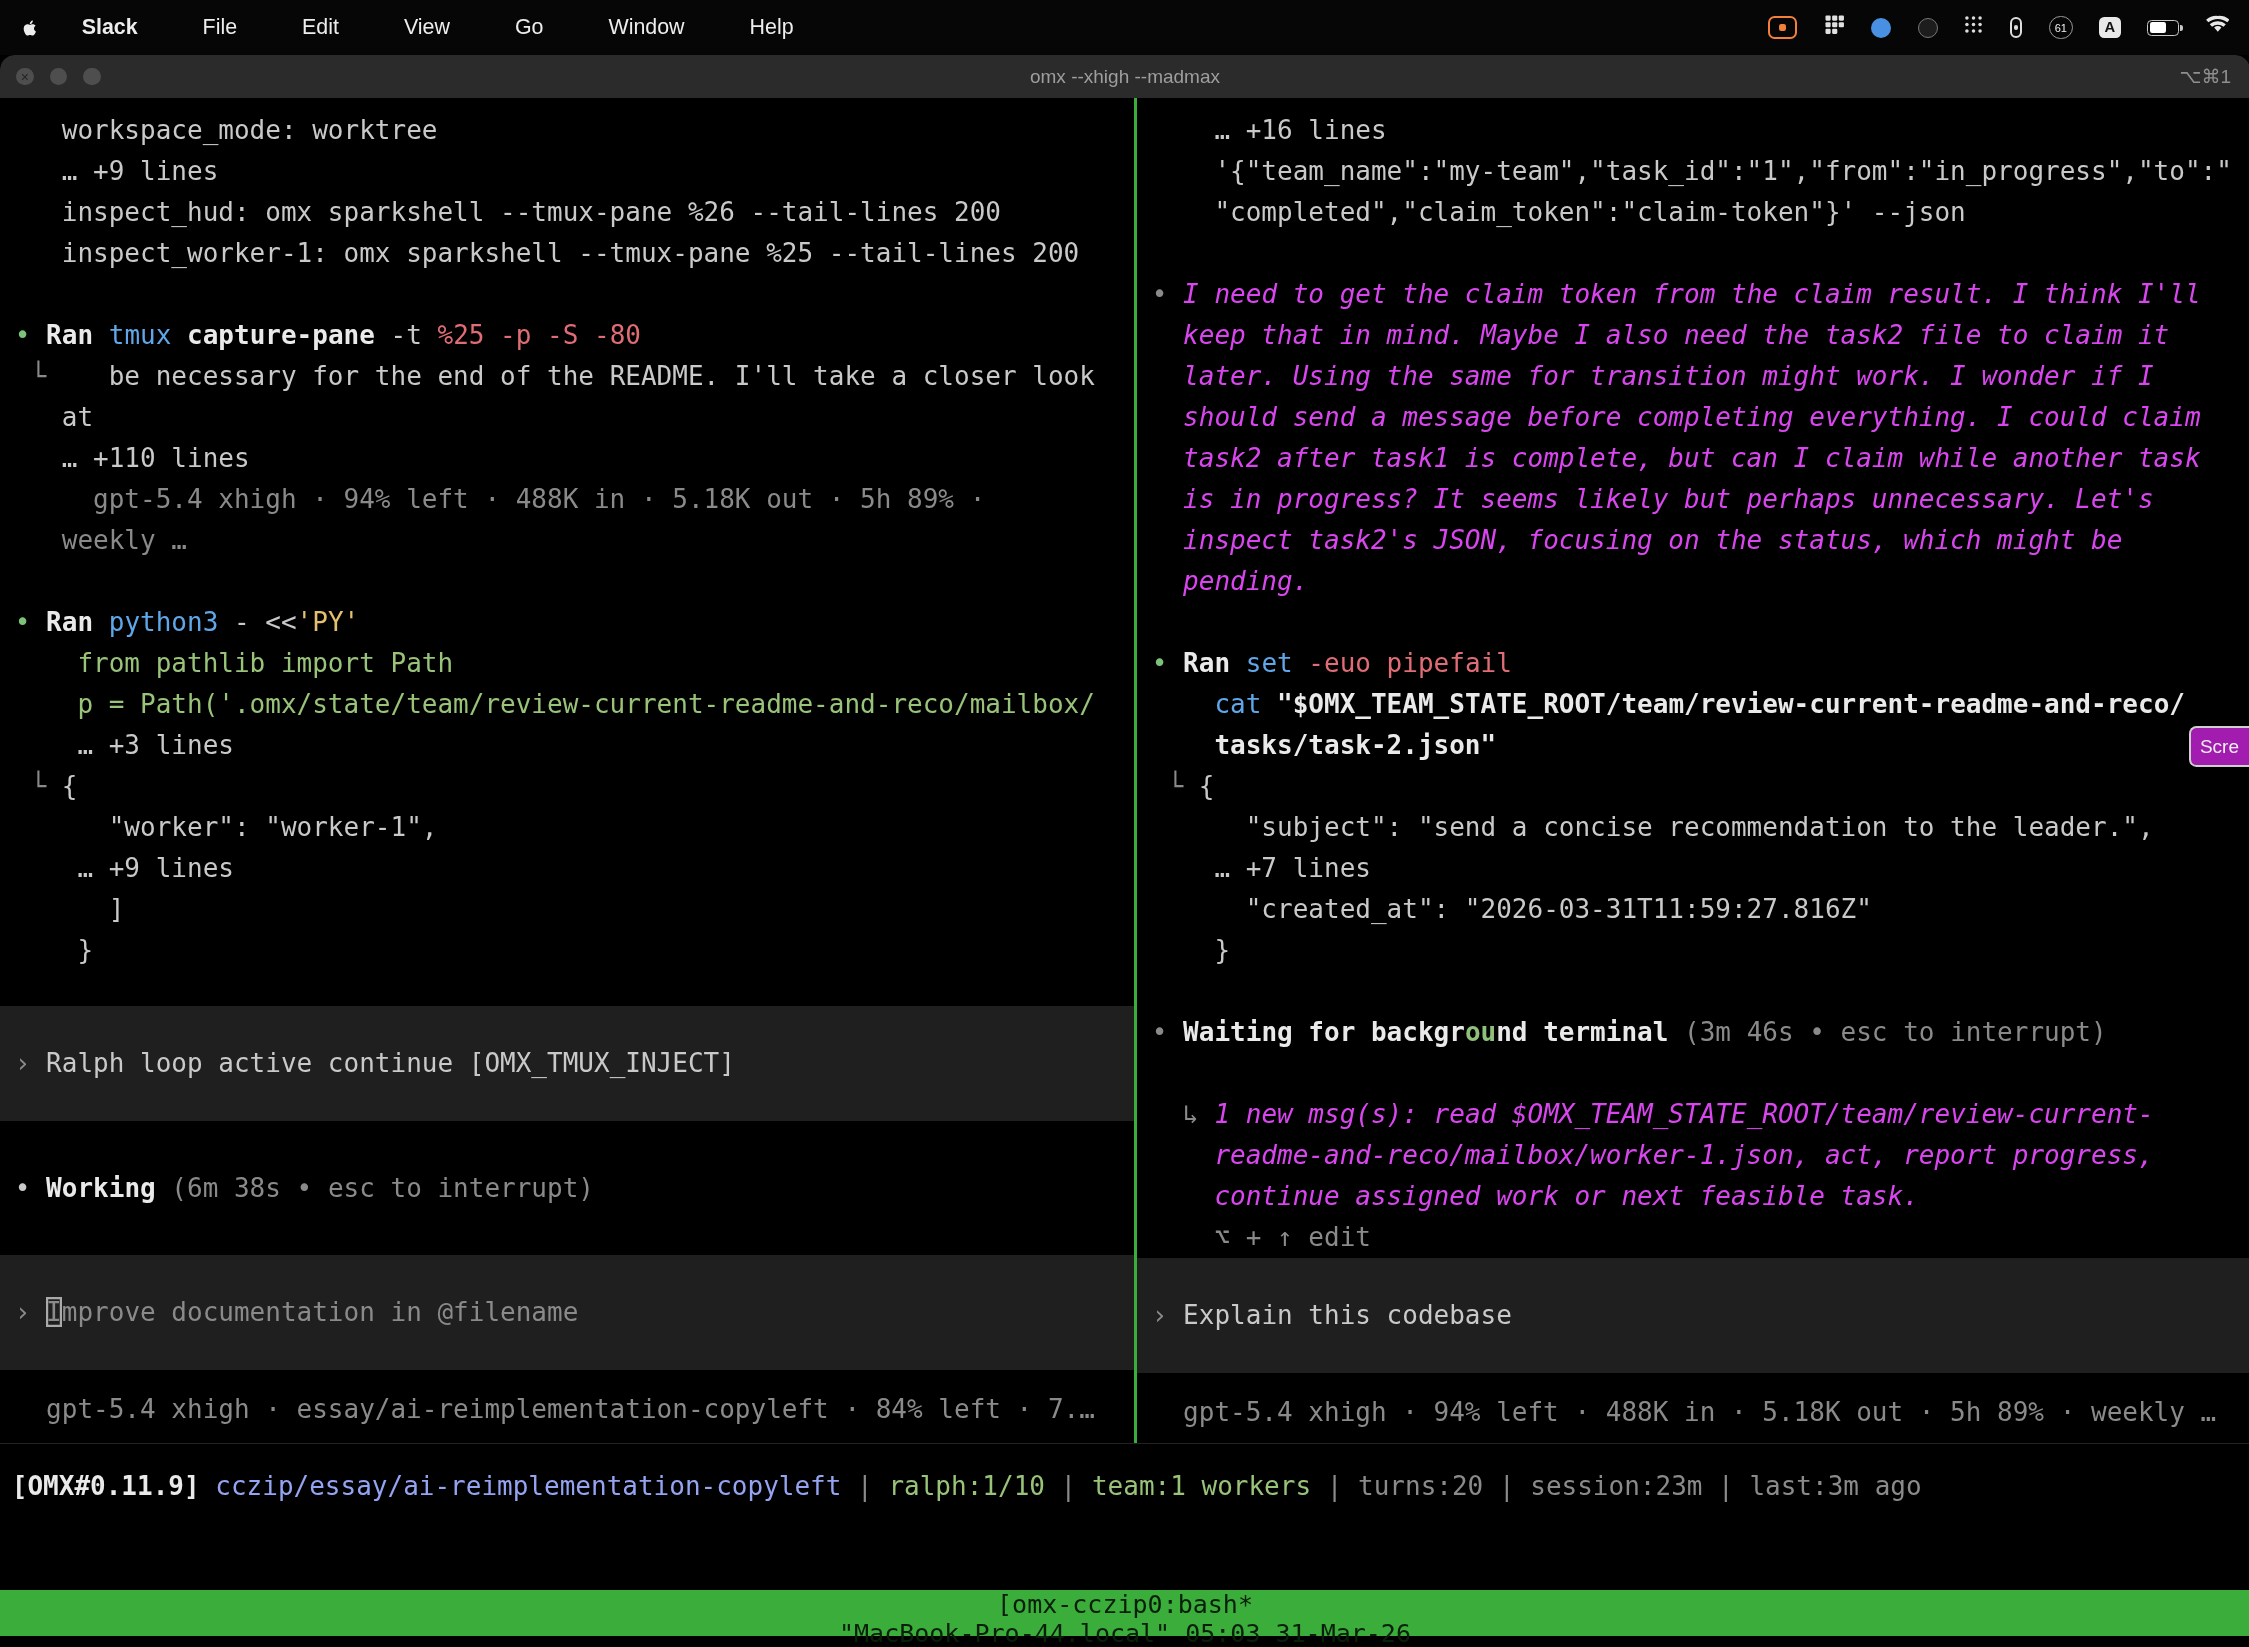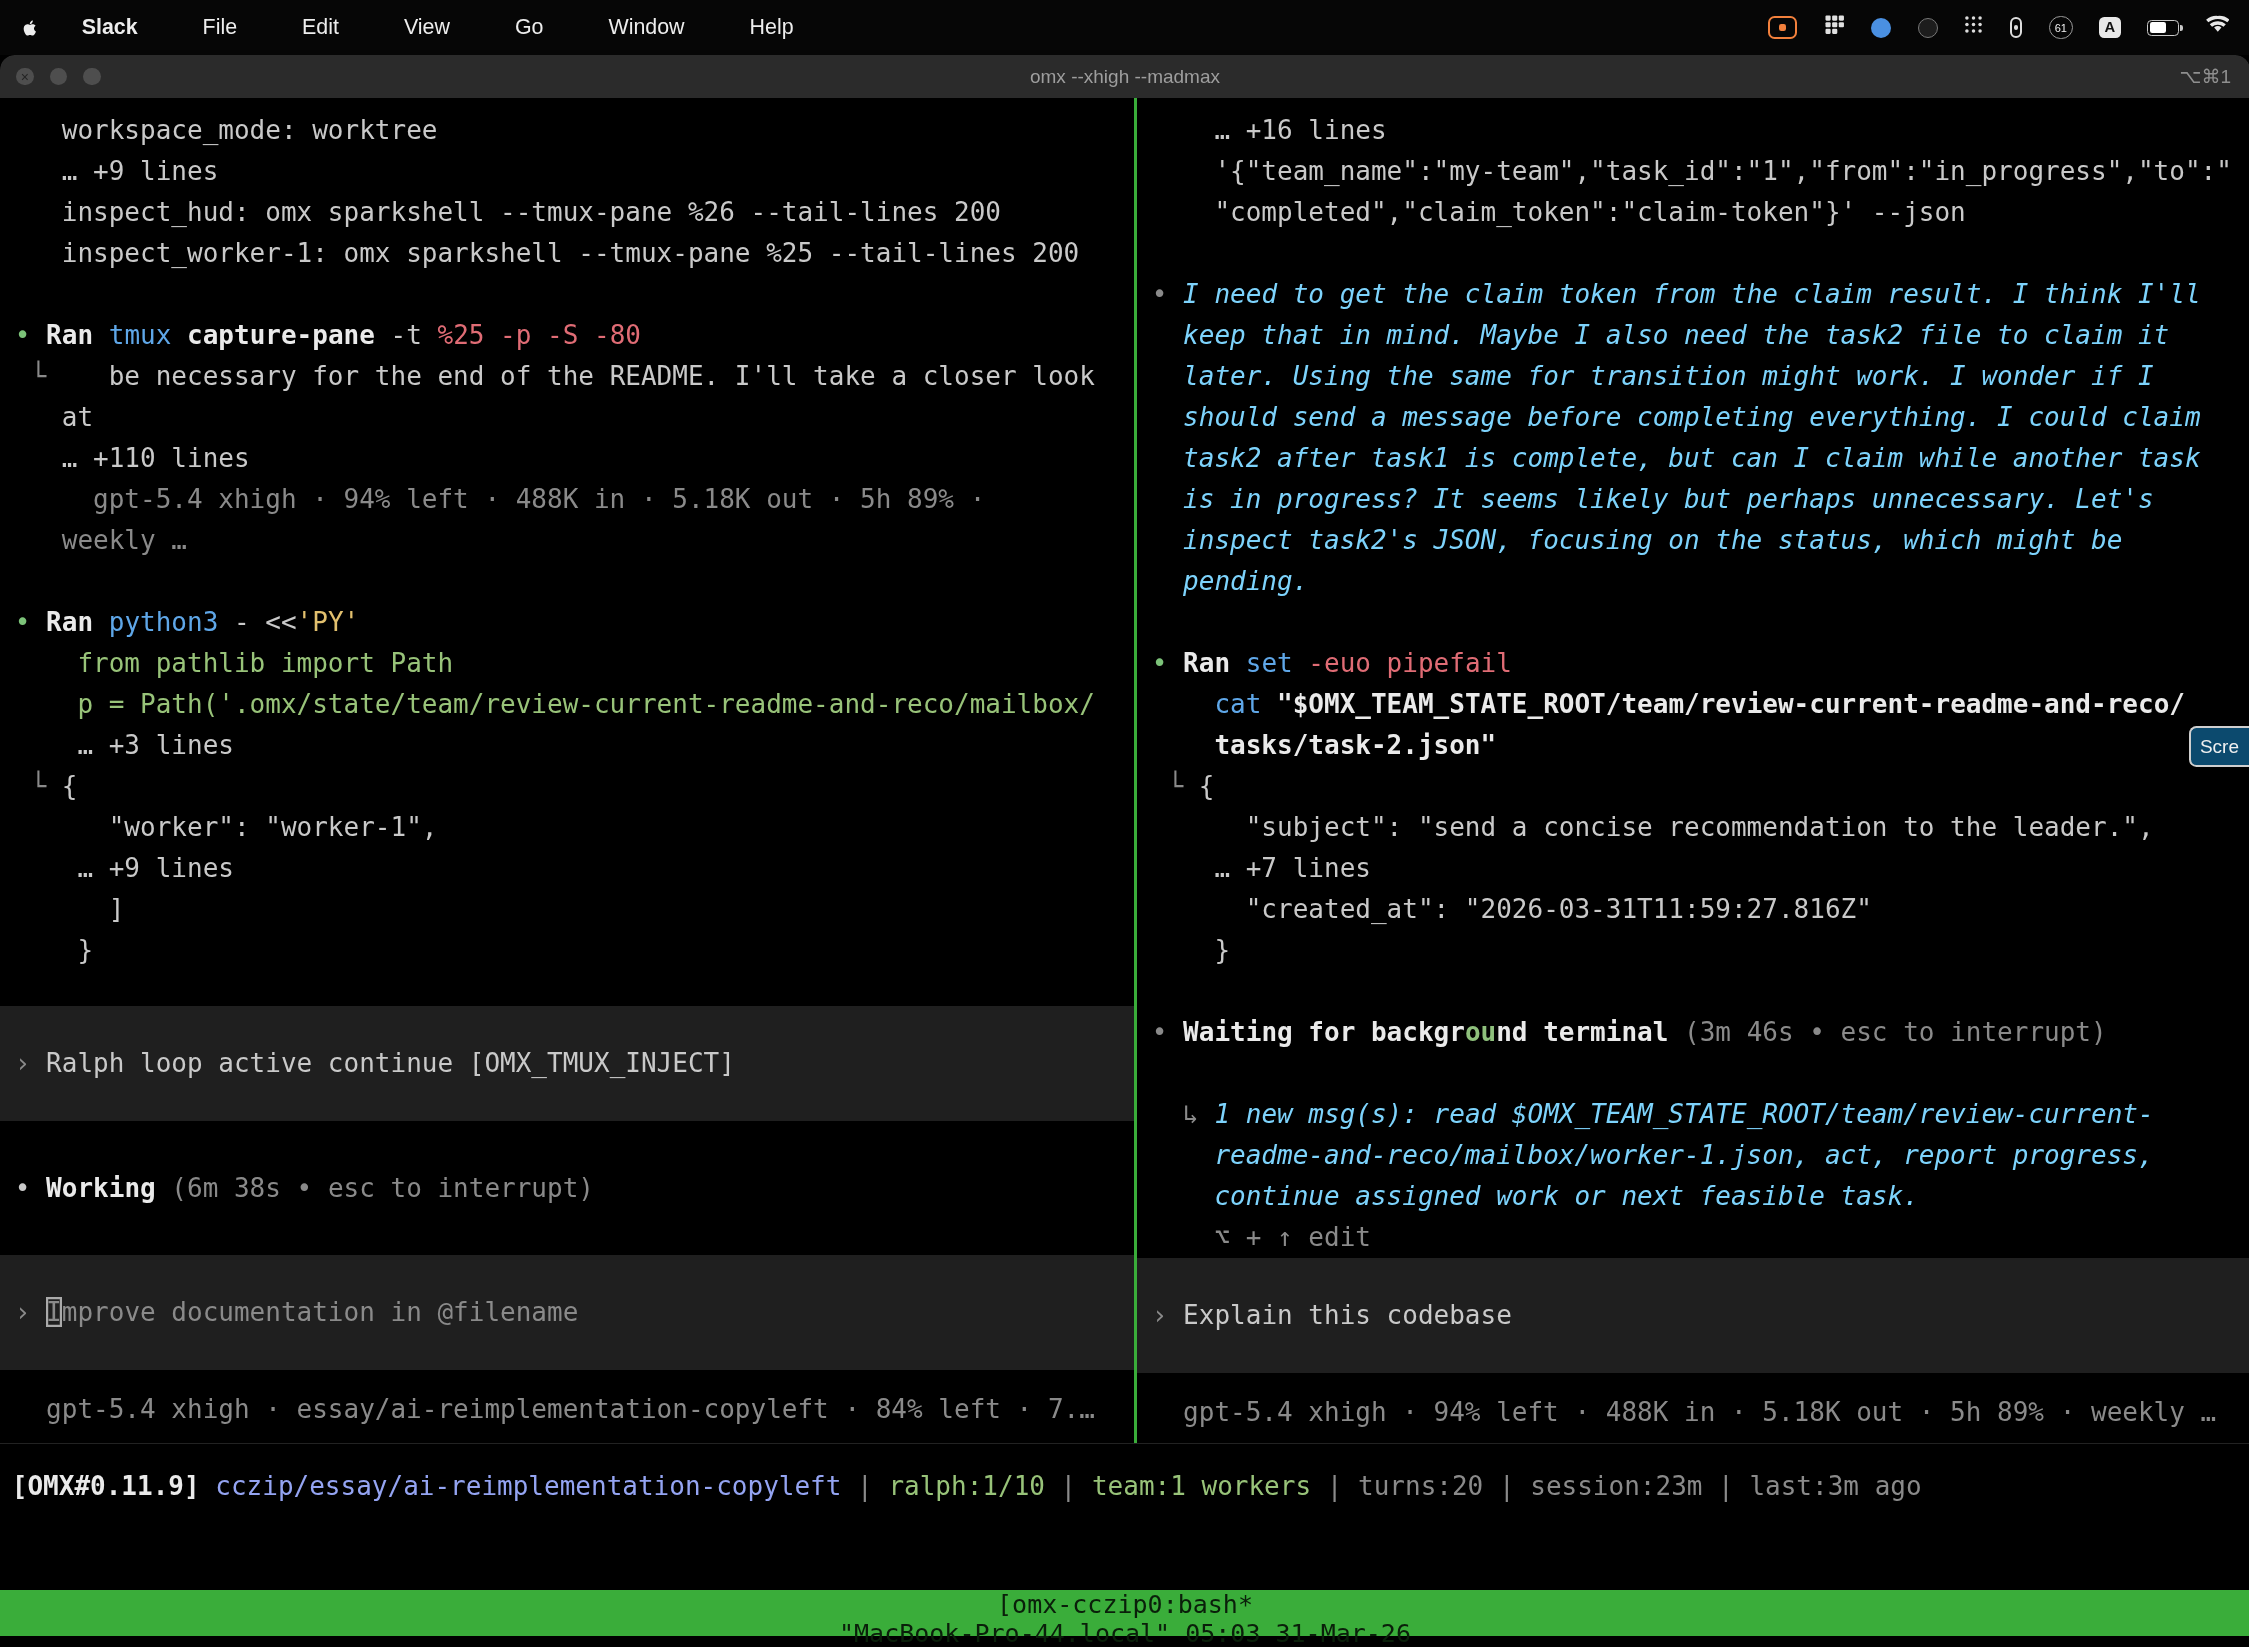--- a/index.html
+++ b/index.html
@@ -53,32 +53,32 @@
   .status{margin-top:19px;padding-left:2ch;}
 
   
   .b{color:#eaeaea;font-weight:bold;}
   .blue{color:#5fa7e8;}
   .red{color:#e06c75;}
   .green{color:#98c379;}
   .bgreen{color:#8ec07c;font-weight:bold;}
   .yellow{color:#e2c06e;}
   .dim{color:#8a8a8a;}
-  .it{color:#7dd3fc;font-style:italic;}
+  .it{color:#d946ef;font-style:italic;}
   .gbul{color:#7cc379;}
   .lav{color:#94a4f2;margin-top:6px;}
   .cur{box-shadow:inset 0 0 0 2.2px #aaa;}
 
   
   .omx-bar{padding:22px 11.8px 0;font-size:26px;line-height:41px;white-space:pre;color:#c9c9c9;}
   .tmux-bar{position:absolute;left:0;right:0;bottom:11.8px;height:46px;background:#3aad3a;color:#0a1f0a;
     display:flex;align-items:center;justify-content:space-between;padding:0 10.3px;font-size:25px;white-space:pre;flex-direction:column;}
 
   
-  .overlay-note{position:absolute;top:726px;right:0;width:61px;height:41px;background:#0c4a6e;border:2.2px solid #cfcfcf;border-right:none;
+  .overlay-note{position:absolute;top:726px;right:0;width:61px;height:41px;background:#a21caf;border:2.2px solid #cfcfcf;border-right:none;
     border-radius:7.4px 0 0 7.4px;color:#f0f0f0;font-family:"Liberation Sans",sans-serif;font-size:19px;
     display:flex;align-items:center;padding-left:8.9px;box-sizing:border-box;z-index:5;}
 </style>
 </head>
 <body>
 
 <div class="screen">
 
   <div class="menubar">
     <div class="mb-left">

